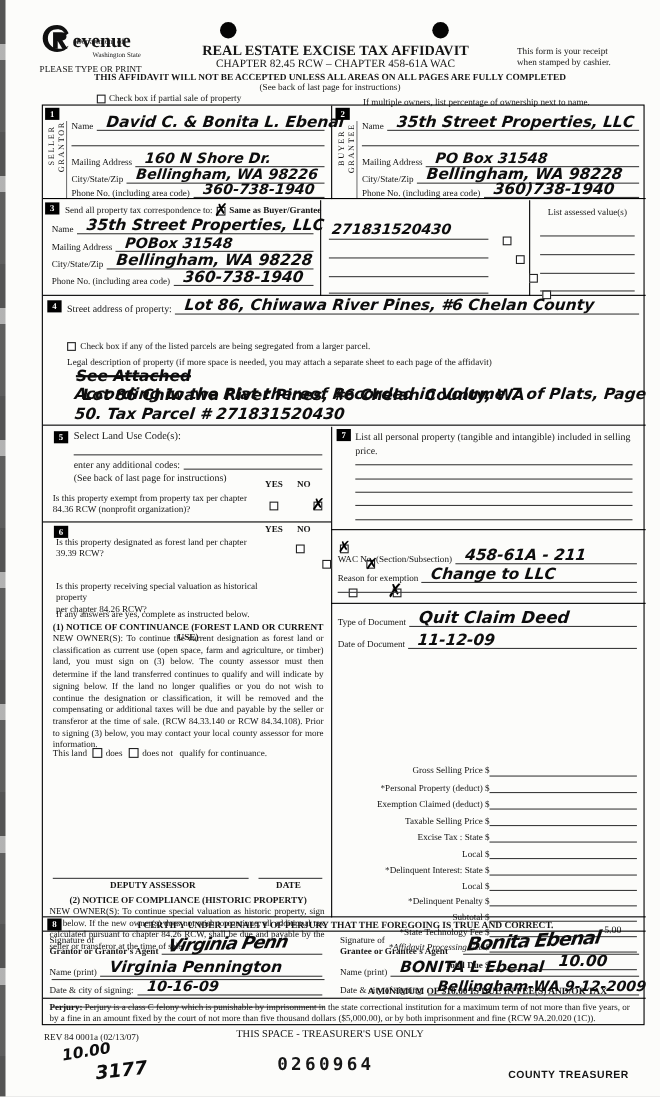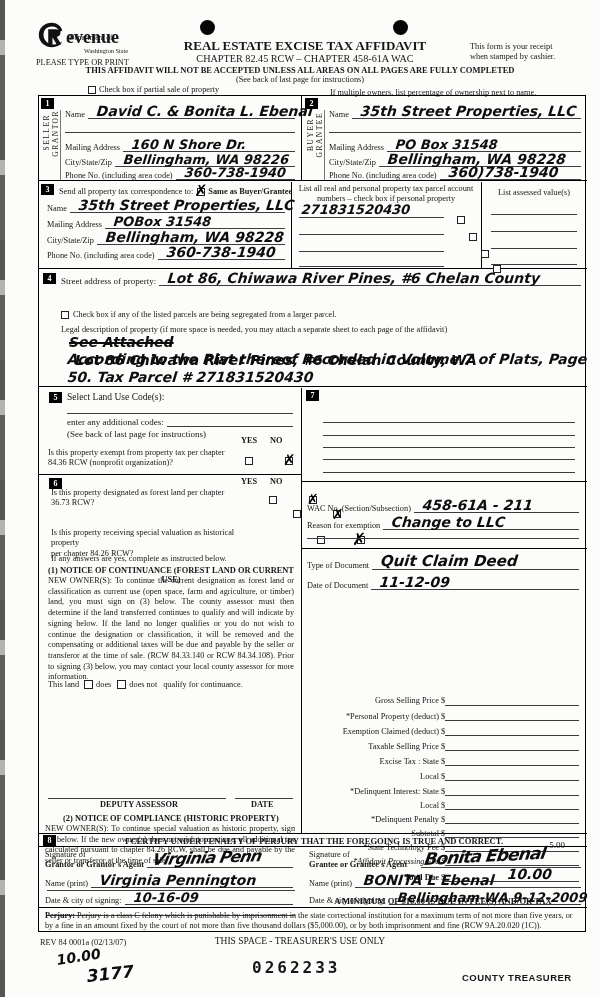--- a/index.html
+++ b/index.html
@@ -172,24 +172,20 @@
             <span class="hw" style="font-size:14px;">Bellingham, WA 98228</span>
           </span>
       </div>
       <div class="abs fl" style="left:8px; top:64px; width:238px; height:14px;">
         <span class="lbl">Phone No. (including area code)</span>
         <span class="ul">
             <span class="hw" style="font-size:14px;">360-738-1940</span>
           </span>
       </div>
 
-      <div class="abs ctr t8" style="left:254px; top:2px; width:186px;">
-        <span>List all real and personal property tax parcel account</span><br>
-        <span>numbers – check box if personal property</span>
-      </div>
       <div class="line" style="left:260px; top:35px; width:145px;">
         <span class="hw abs" style="font-size:13px; left:2px; bottom:0;">271831520430</span>
       </div>
       <span class="cb abs" style="left:418px; top:27px;"></span>
       <div class="line" style="left:260px; top:52px; width:145px;"></div>
       <span class="cb abs" style="left:418px; top:44px;"></span>
       <div class="line" style="left:260px; top:69px; width:145px;"></div>
       <span class="cb abs" style="left:418px; top:61px;"></span>
       <div class="line" style="left:260px; top:84px; width:145px;"></div>
       <span class="cb abs" style="left:418px; top:76px;"></span>
@@ -243,21 +239,21 @@
       <span class="cb abs" style="left:206px; top:62px;"></span>
       <span class="cb abs" style="left:234px; top:62px;">
         <span class="xm" style="font-size:15px; left:-3px; top:-5px;">✗</span>
       </span>
 
       <div class="line" style="left:0px; top:86px; width:262px; border-color:#000;"></div>
       <div class="badge" style="left:10px; top:90px;">6</div>
       <div class="abs b t8" style="left:202px; top:89px;">YES</div>
       <div class="abs b t8" style="left:231px; top:89px;">NO</div>
 
-      <div class="abs t8" style="left:12px; top:100px; width:188px;">Is this property designated as forest land per chapter 36.73 RCW?</div>
+      <div class="abs t8" style="left:12px; top:100px; width:188px;">Is this property designated as forest land per chapter 39.39 RCW?</div>
       <span class="cb abs" style="left:206px; top:101px;"></span>
       <span class="cb abs" style="left:234px; top:101px;">
         <span class="xm" style="font-size:14px; left:-3px; top:-5px;">✗</span>
       </span>
 
       <span class="cb abs" style="left:206px; top:115px;"></span>
       <span class="cb abs" style="left:234px; top:115px;">
         <span class="xm" style="font-size:14px; left:-2px; top:-4px;">✗</span>
       </span>
 
@@ -288,20 +284,24 @@
       <div class="abs b ctr t8" style="left:40px; top:412px; width:120px;">DEPUTY ASSESSOR</div>
       <div class="abs b t8" style="left:212px; top:412px;">DATE</div>
 
       <div class="abs b ctr" style="left:6px; top:426px; width:252px; font-size:8.4px;">(2) NOTICE OF COMPLIANCE (HISTORIC PROPERTY)</div>
       <div class="abs just" style="left:6px; top:436px; width:250px; font-size:8.2px; line-height:10.5px;">NEW OWNER(S): To continue special valuation as historic property, sign (3) below. If the new owner(s) does not wish to continue, all additional tax calculated pursuant to chapter 84.26 RCW, shall be due and payable by the seller or transferor at the time of sale.</div>
       <div class="line" style="left:8px; top:502px; width:248px;"></div>
       <div class="line" style="left:8px; top:527px; width:248px;"></div>
 
       
       <div class="badge" style="left:267px; top:2px;">7</div>
+      <div class="abs t9" style="left:284px; top:3px; width:256px; line-height:13px;">
+        <span>List all  personal property (tangible and intangible) included in selling</span><br>
+        <span>price.</span>
+      </div>
       
       <div class="line" style="left:284px; top:34px; width:252px;"></div>
       <div class="line" style="left:284px; top:47px; width:252px;"></div>
       <div class="line" style="left:284px; top:59px; width:252px;"></div>
       <div class="line" style="left:284px; top:71px; width:252px;"></div>
       <div class="line" style="left:284px; top:84px; width:252px;"></div>
 
       <div class="line" style="left:262px; top:93px; width:286px; border-color:#000;"></div>
       <div class="abs fl" style="left:268px; top:111px; width:272px; height:14px;">
         <span class="lbl">WAC No. (Section/Subsection)</span>
@@ -455,15 +455,15 @@
       <span class="b">Perjury:</span>
       <span>Perjury is a class C felony which is punishable by imprisonment in the state correctional institution for a maximum term of not more than five years, or by a fine in an amount fixed by the court of not more than five thousand dollars ($5,000.00), or by both imprisonment and fine (RCW 9A.20.020 (1C)).</span>
     </div>
   </div>
 
   <div class="abs t8" style="left:40px; top:938px;">REV 84 0001a (02/13/07)</div>
   <div class="abs ctr" style="left:150px; top:936px; width:300px; font-size:9.5px;">THIS SPACE - TREASURER'S USE ONLY</div>
 
   <div class="abs hw" style="left:58px; top:952px; font-size:14px; transform:rotate(-9deg);">10.00</div>
   <div class="abs hw" style="left:88px; top:966px; font-size:17px; transform:rotate(-6deg);">3177</div>
-  <div class="abs stamp" style="left:252px; top:958px;">0262233</div>
+  <div class="abs stamp" style="left:252px; top:958px;">0260964</div>
   <div class="abs b" style="left:462px; top:972px; font-size:9.5px; font-family:'Liberation Sans', sans-serif; letter-spacing:.5px;">COUNTY TREASURER</div>
 </div>
 
 </body></html>

